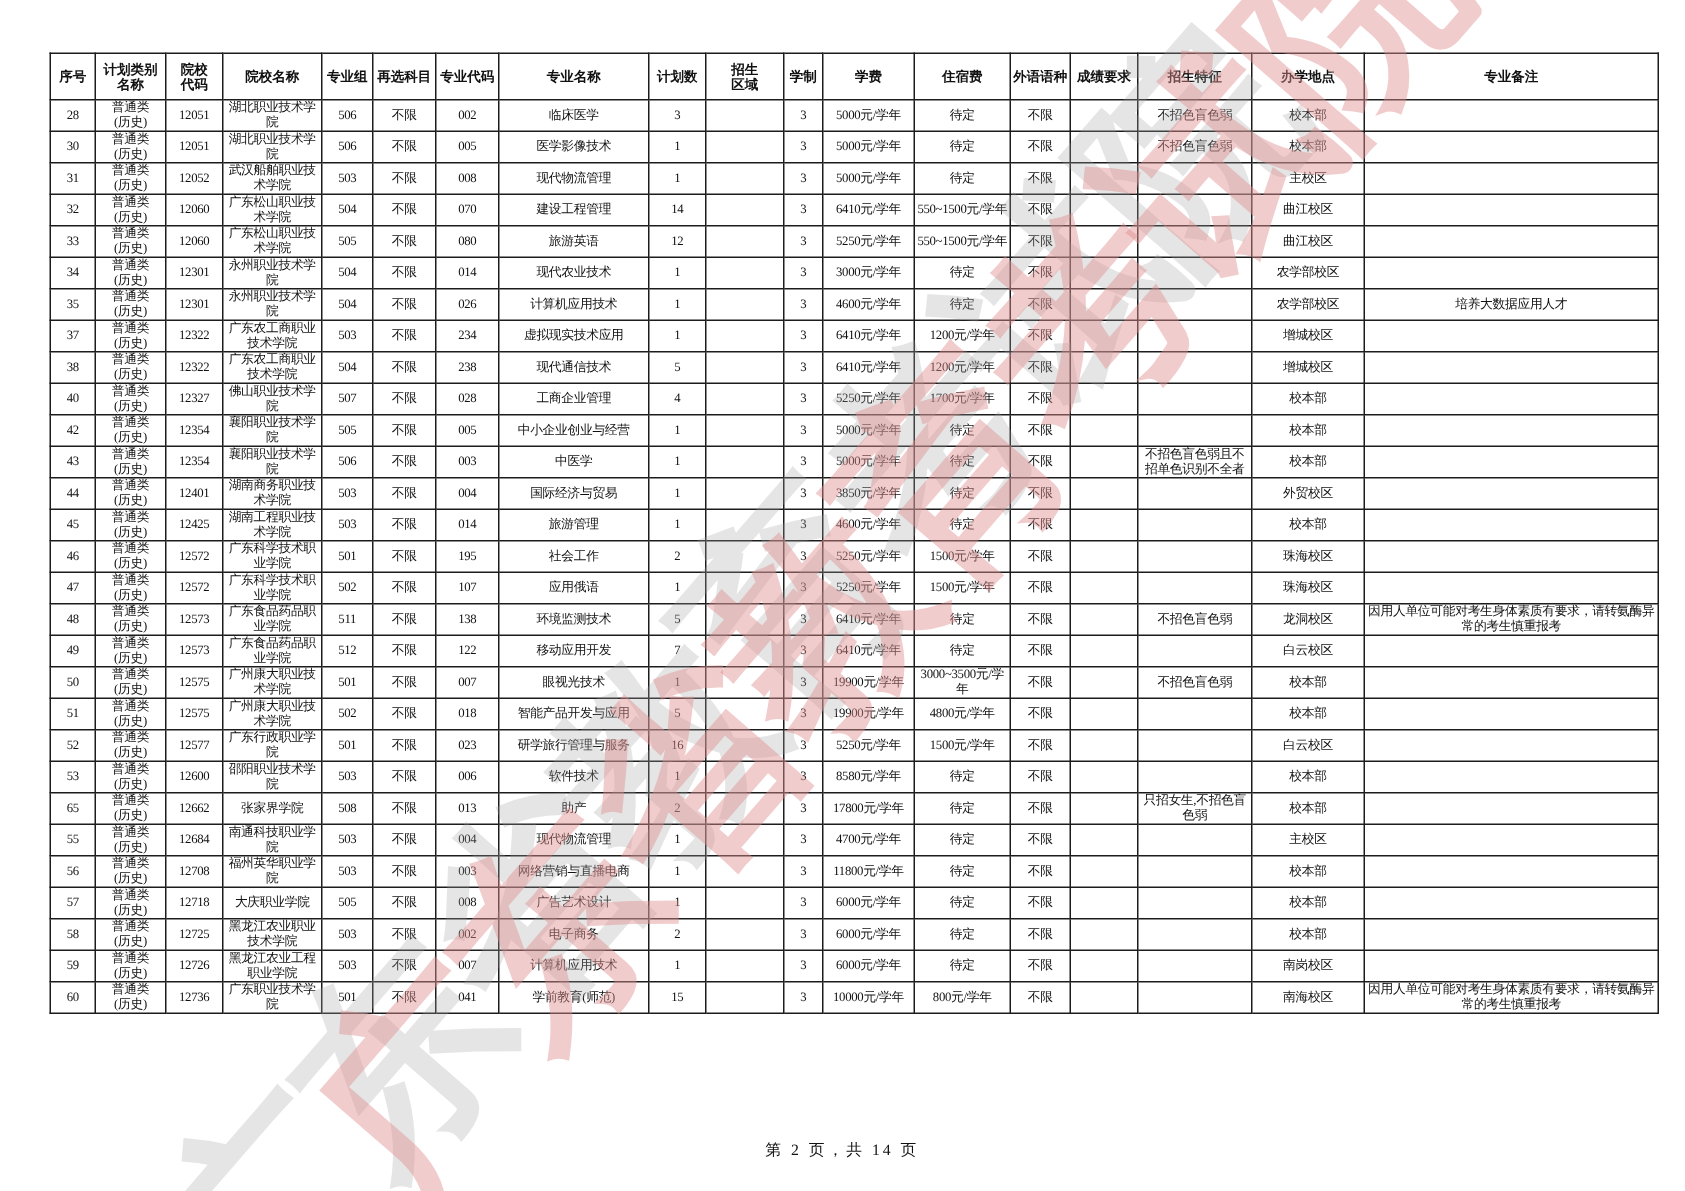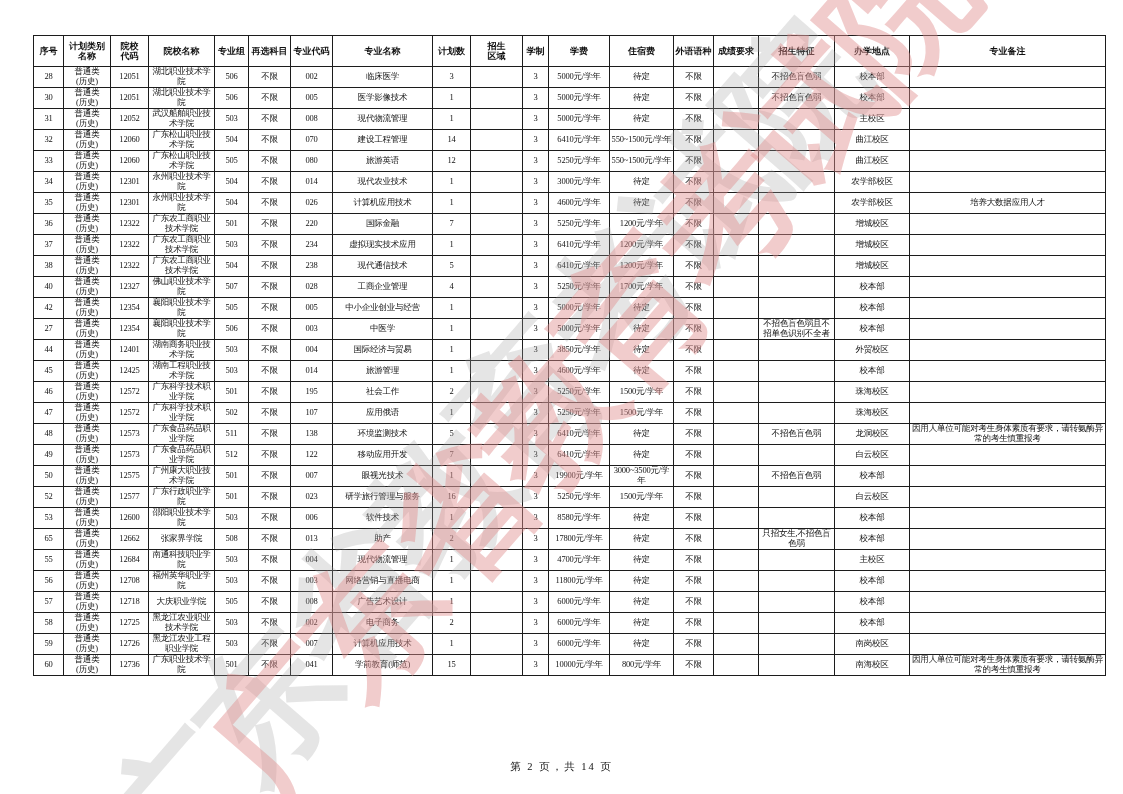--- a/index.html
+++ b/index.html
@@ -269,41 +269,20 @@
             <td>3</td>
             <td>4600元/学年</td>
             <td>待定</td>
             <td>不限</td>
             <td></td>
             <td></td>
             <td>农学部校区</td>
             <td>培养大数据应用人才</td>
           </tr>
           <tr>
-            <td>36</td>
-            <td>普通类
-(历史)</td>
-            <td>12322</td>
-            <td>广东农工商职业技术学院</td>
-            <td>501</td>
-            <td>不限</td>
-            <td>220</td>
-            <td>国际金融</td>
-            <td>7</td>
-            <td></td>
-            <td>3</td>
-            <td>5250元/学年</td>
-            <td>1200元/学年</td>
-            <td>不限</td>
-            <td></td>
-            <td></td>
-            <td>增城校区</td>
-            <td></td>
-          </tr>
-          <tr>
             <td>37</td>
             <td>普通类
 (历史)</td>
             <td>12322</td>
             <td>广东农工商职业技术学院</td>
             <td>503</td>
             <td>不限</td>
             <td>234</td>
             <td>虚拟现实技术应用</td>
             <td>1</td>
@@ -374,21 +353,21 @@
             <td>3</td>
             <td>5000元/学年</td>
             <td>待定</td>
             <td>不限</td>
             <td></td>
             <td></td>
             <td>校本部</td>
             <td></td>
           </tr>
           <tr>
-            <td>27</td>
+            <td>43</td>
             <td>普通类
 (历史)</td>
             <td>12354</td>
             <td>襄阳职业技术学院</td>
             <td>506</td>
             <td>不限</td>
             <td>003</td>
             <td>中医学</td>
             <td>1</td>
             <td></td>
@@ -538,20 +517,41 @@
             <td>007</td>
             <td>眼视光技术</td>
             <td>1</td>
             <td></td>
             <td>3</td>
             <td>19900元/学年</td>
             <td>3000~3500元/学年</td>
             <td>不限</td>
             <td></td>
             <td>不招色盲色弱</td>
+            <td>校本部</td>
+            <td></td>
+          </tr>
+          <tr>
+            <td>51</td>
+            <td>普通类
+(历史)</td>
+            <td>12575</td>
+            <td>广州康大职业技术学院</td>
+            <td>502</td>
+            <td>不限</td>
+            <td>018</td>
+            <td>智能产品开发与应用</td>
+            <td>5</td>
+            <td></td>
+            <td>3</td>
+            <td>19900元/学年</td>
+            <td>4800元/学年</td>
+            <td>不限</td>
+            <td></td>
+            <td></td>
             <td>校本部</td>
             <td></td>
           </tr>
           <tr>
             <td>52</td>
             <td>普通类
 (历史)</td>
             <td>12577</td>
             <td>广东行政职业学院</td>
             <td>501</td>

